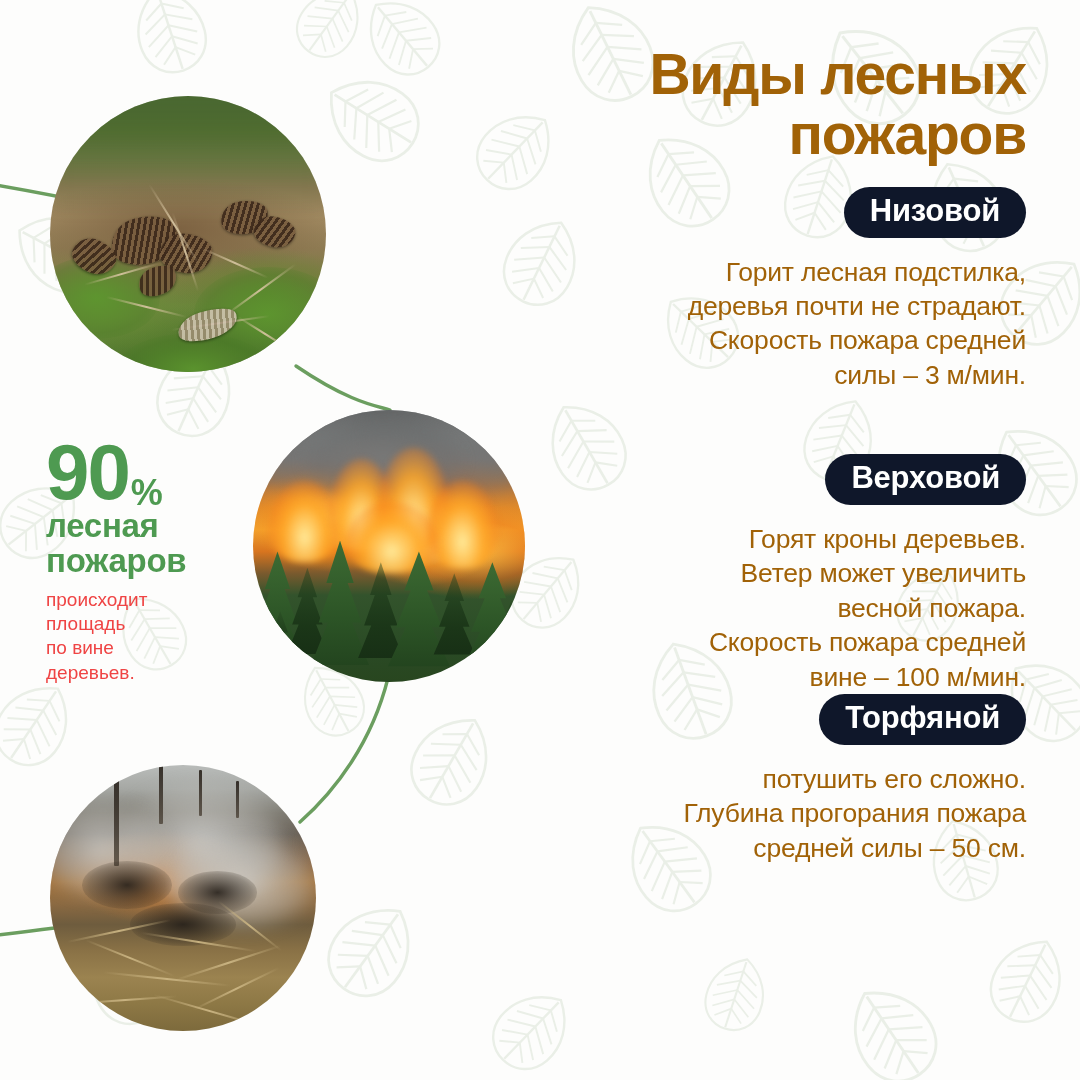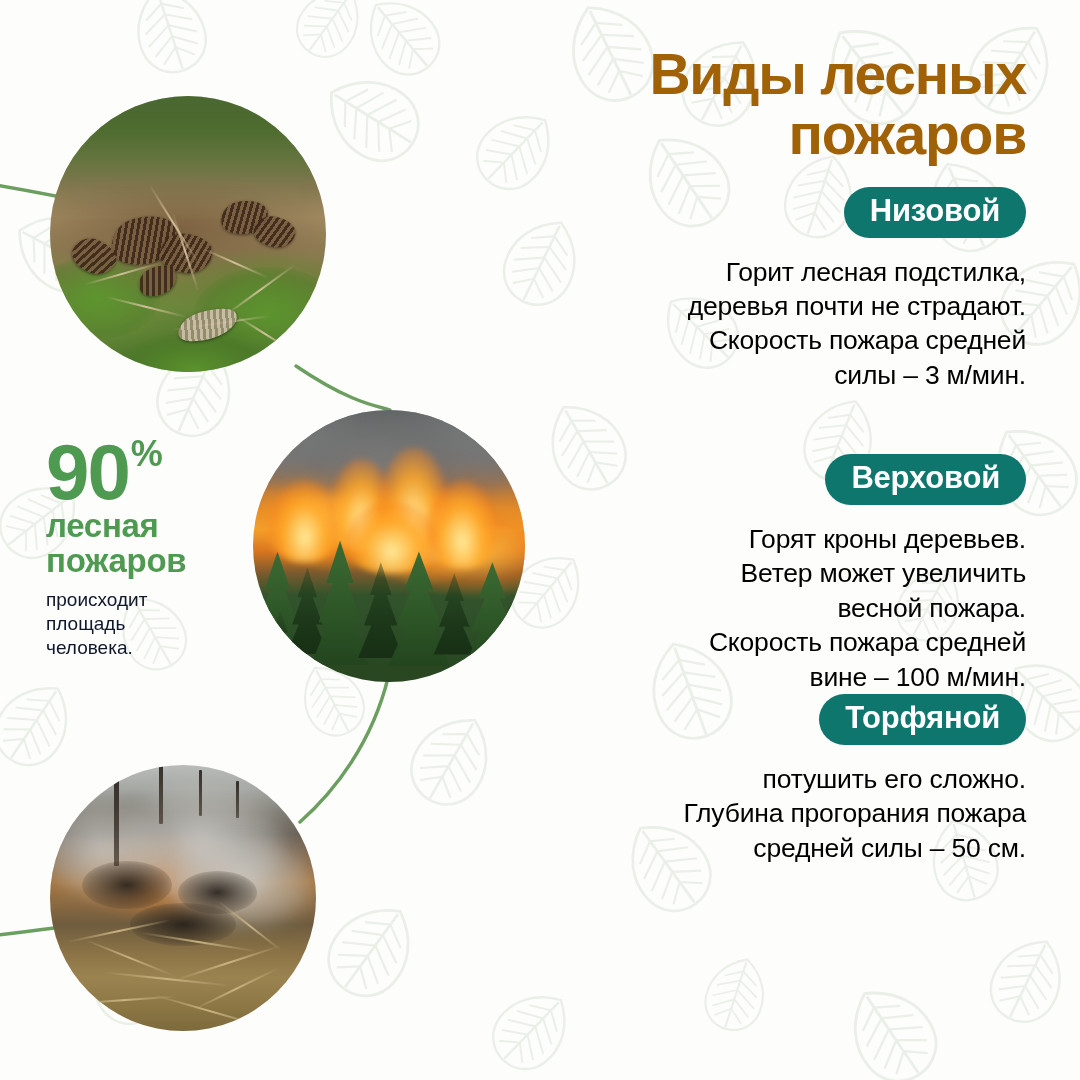--- a/index.html
+++ b/index.html
@@ -135,57 +135,57 @@
     background:radial-gradient(ellipse at 50% 50%, rgba(38,32,26,.9) 0%, rgba(52,44,34,.35) 60%, rgba(52,44,34,0) 82%);
     border-radius:50%;
   }
 
   
   #stat-block {
     position:absolute; left:46px; top:437px;
     z-index:3; width:250px;
   }
   #stat-number-row {
-    display:flex; align-items:flex-start;
+    display:flex; align-items:flex-end;
     font-weight:bold; color:#4E9A51;
     line-height:.92;
   }
   #stat-number { font-size:78px; letter-spacing:-2px; }
   #stat-percent { font-size:36px; font-weight:bold; margin-left:2px; }
   .stat-line {
     font-size:33px; font-weight:bold; color:#4E9A51;
     line-height:1.06; letter-spacing:-.3px;
   }
   #stat-sub {
     margin-top:9px; font-size:19px; line-height:1.28;
-    color:#0f172a; font-weight:normal;
+    color:#ef4444; font-weight:normal;
   }
 
   
   #right-col {
     position:absolute; right:54px; top:44px; width:520px;
     z-index:3; text-align:right;
   }
   #title {
     font-size:57px; font-weight:bold; color:#a16207;
     line-height:1.06; letter-spacing:-1.2px;
   }
   .section { margin-top:0; }
   .badge-wrap { display:flex; justify-content:flex-end; }
   .badge {
     display:inline-block;
-    background:#0f766e; color:#FFFFFF;
+    background:#0f172a; color:#FFFFFF;
     font-size:31px; font-weight:bold;
     padding:7px 26px 9px; border-radius:30px;
     letter-spacing:-.2px; line-height:1.12;
   }
   .section-body {
     margin-top:17px;
     font-size:26.5px; line-height:1.30;
-    color:#000000; text-align:right; letter-spacing:-.2px;
+    color:#a16207; text-align:right; letter-spacing:-.2px;
   }
   .section-body p { margin:0; }
 
   #sec-1 { margin-top:22px; }
   #sec-2 { margin-top:62px; }
   #sec-3 { }
 </style>
 </head>
 <body>
 
@@ -323,21 +323,22 @@
   <div id="stat-block">
     <div id="stat-number-row">
       <span id="stat-number">90</span>
       <span id="stat-percent">%</span>
     </div>
     <div class="stat-line">лесная</div>
     <div class="stat-line">пожаров</div>
     <div id="stat-sub">
       <div>происходит</div>
       <div>площадь</div>
-      <div>человека.</div>
+      <div>по вине</div>
+      <div>деревьев.</div>
     </div>
   </div>
 
   <div id="right-col">
 
     <div id="title">
       <div>Виды лесных</div>
       <div>пожаров</div>
     </div>
 

